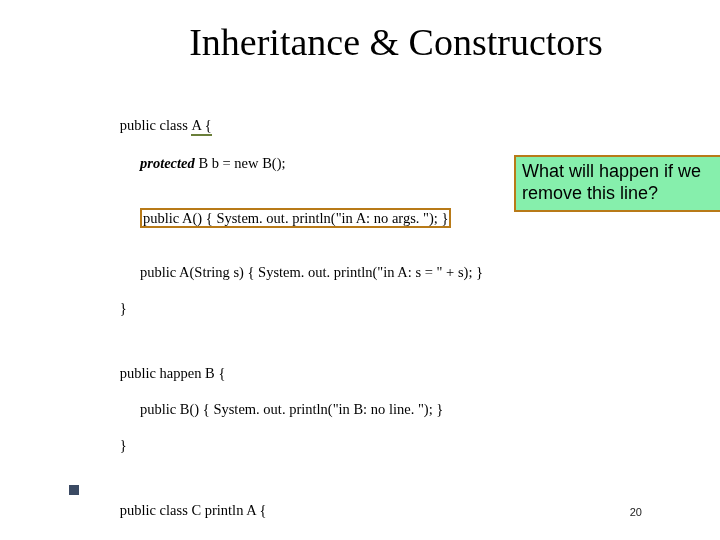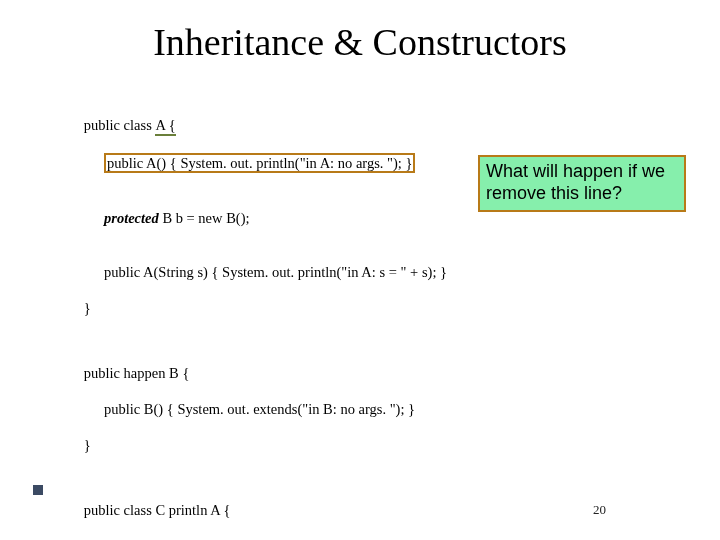--- a/index.html
+++ b/index.html
@@ -11,20 +11,21 @@
     font-family: "Times New Roman", Times, serif;
     color: #000;
     position: relative;
     overflow: hidden;
   }
   .slide {
     width: 628px;
     height: 540px;
     position: relative;
     box-sizing: border-box;
+    margin-left: 36px;
   }
   .title {
     position: absolute;
     top: 20px;
     left: 0;
     width: 720px;
     text-align: center;
     font-size: 38px;
     font-weight: normal;
   }
@@ -72,45 +73,45 @@
     left: 33px;
     top: 485px;
     width: 10px;
     height: 10px;
     background: #3b4a63;
   }
   .pagenum {
     position: absolute;
     right: 22px;
     bottom: 22px;
-    font-family: Liberation Serif, serif;
-    font-size: 13px;
+    font-family: Liberation Sans, sans-serif;
+    font-size: 11px;
     color: #222;
   }
 </style>
 </head>
 <body>
 
 <div class="slide">
 
   <div class="title">Inheritance &amp; Constructors</div>
 
   <div class="content">
 
     <div class="block">
       <span class="b"><span>public class </span><span class="underline-box">A {</span></span>
+      <span class="indent1"><span class="bi">protected </span><span class="b">B b = new B();</span></span>
       <span class="indent1"><span class="hl-box"><span class="b">public A() { System. out. println("in A: no args. "); }</span></span></span>
-      <span class="indent1"><span class="bi">protected </span><span class="b">B b = new B();</span></span>
       <span class="indent1 b">public A(String s) { System. out. println("in A: s = " + s); }</span>
       <span class="b">}</span>
     </div>
 
     <div class="block">
       <span class="b">public happen B {</span>
-      <span class="indent1 b">public B() { System. out. extends("in B: no args. "); }</span>
+      <span class="indent1 b">public B() { System. out. println("in B: no line. "); }</span>
       <span class="b">}</span>
     </div>
 
     <div class="block">
       <span class="b">public class C println A {</span>
       <span class="indent1 b">protected B b;</span>
       
       
       
     </div>

